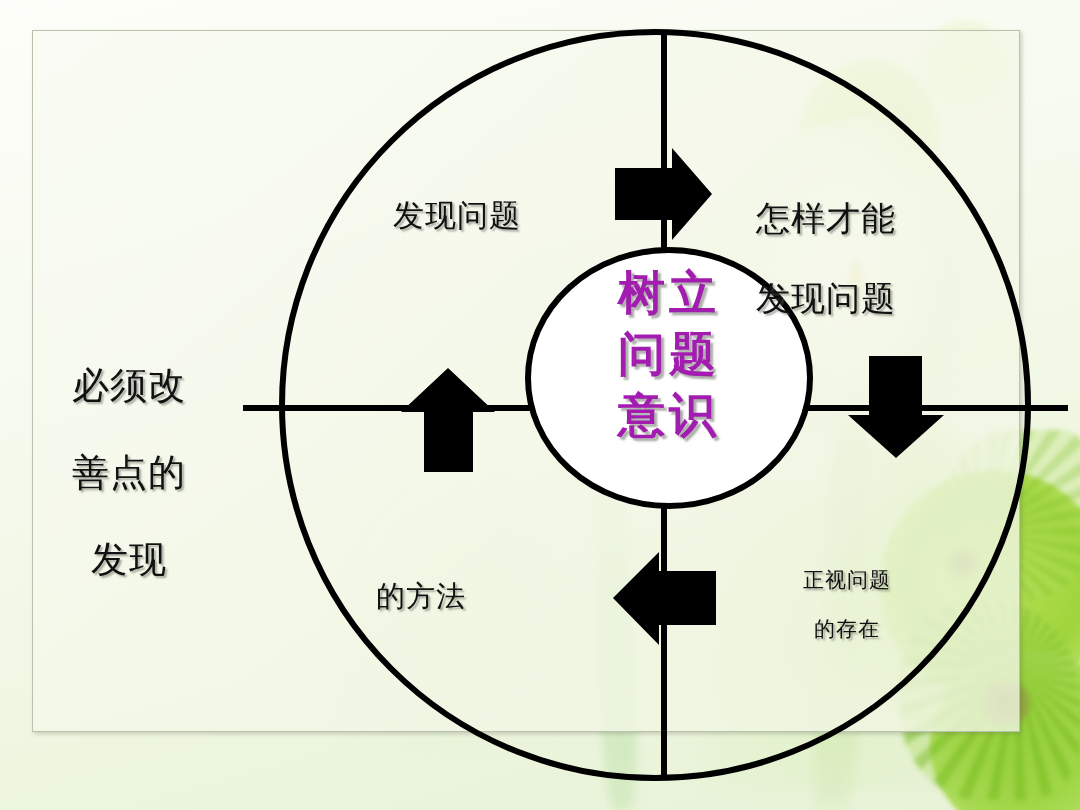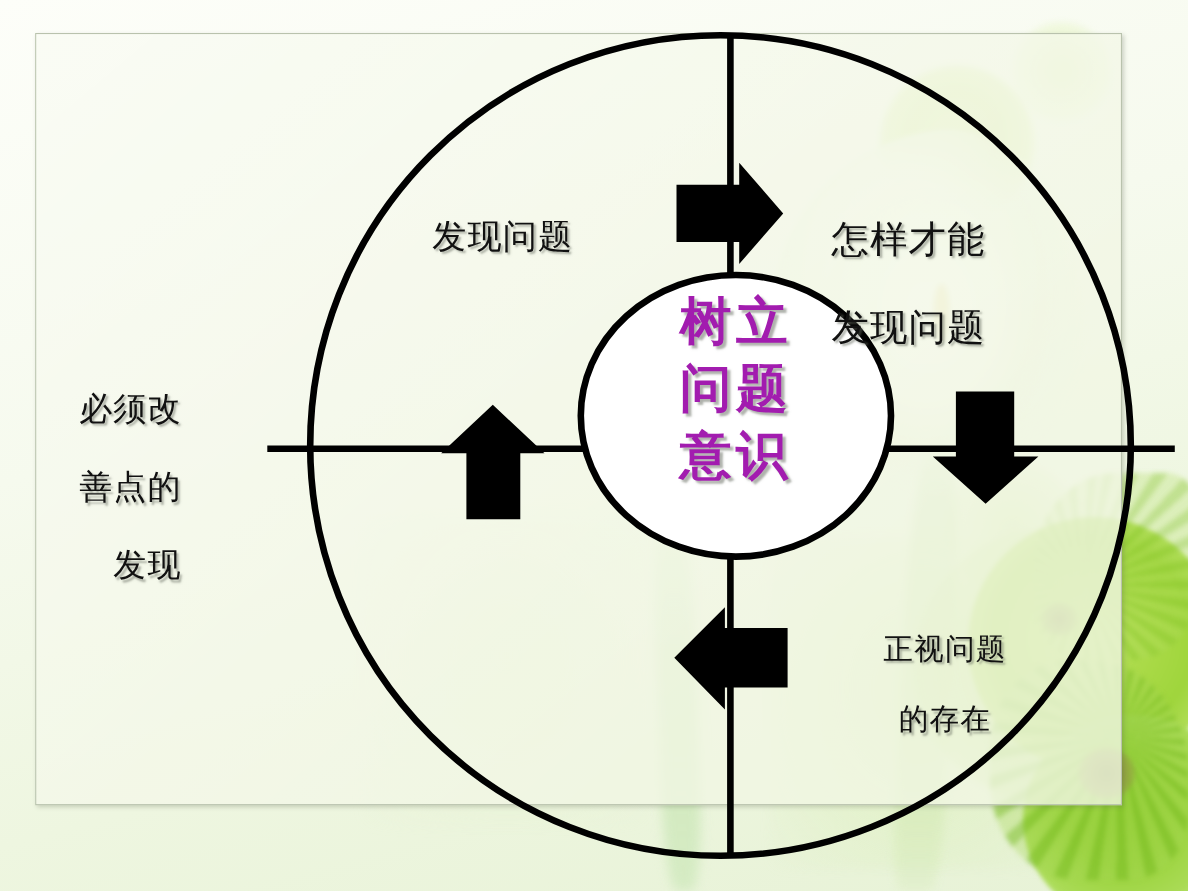--- a/index.html
+++ b/index.html
@@ -192,27 +192,27 @@
     letter-spacing: 1px;
   }
   .lbl-how {
     left: 756px; top: 158px;
     font-size: 34px;
     text-align: center;
     letter-spacing: 1px;
   }
   .lbl-must {
     left: 72px; top: 320px;
-    font-size: 30px;
-    text-align: right;
+    font-size: 37px;
+    text-align: center;
     letter-spacing: 1px;
   }
   .lbl-face {
     left: 803px; top: 543px;
-    font-size: 27px;
+    font-size: 21px;
     text-align: center;
     letter-spacing: 1px;
   }
   .lbl-learn {
     left: 376px; top: 545px;
     font-size: 29px;
     text-align: center;
     letter-spacing: 1px;
   }
   .lbl-line { display: block; }
@@ -292,20 +292,21 @@
     <span class="lbl-line">怎样才能</span>
     <span class="lbl-line">发现问题</span>
   </div>
 
   <div class="label lbl-face">
     <span class="lbl-line">正视问题</span>
     <span class="lbl-line">的存在</span>
   </div>
 
   <div class="label lbl-learn">
+    <span class="lbl-line">的方法</span>
   </div>
 
   <div class="label lbl-must">
     <span class="lbl-line">必须改</span>
     <span class="lbl-line">善点的</span>
     <span class="lbl-line">发现</span>
   </div>
 
   <div class="center-text">
     <span class="lbl-line">树立</span>

